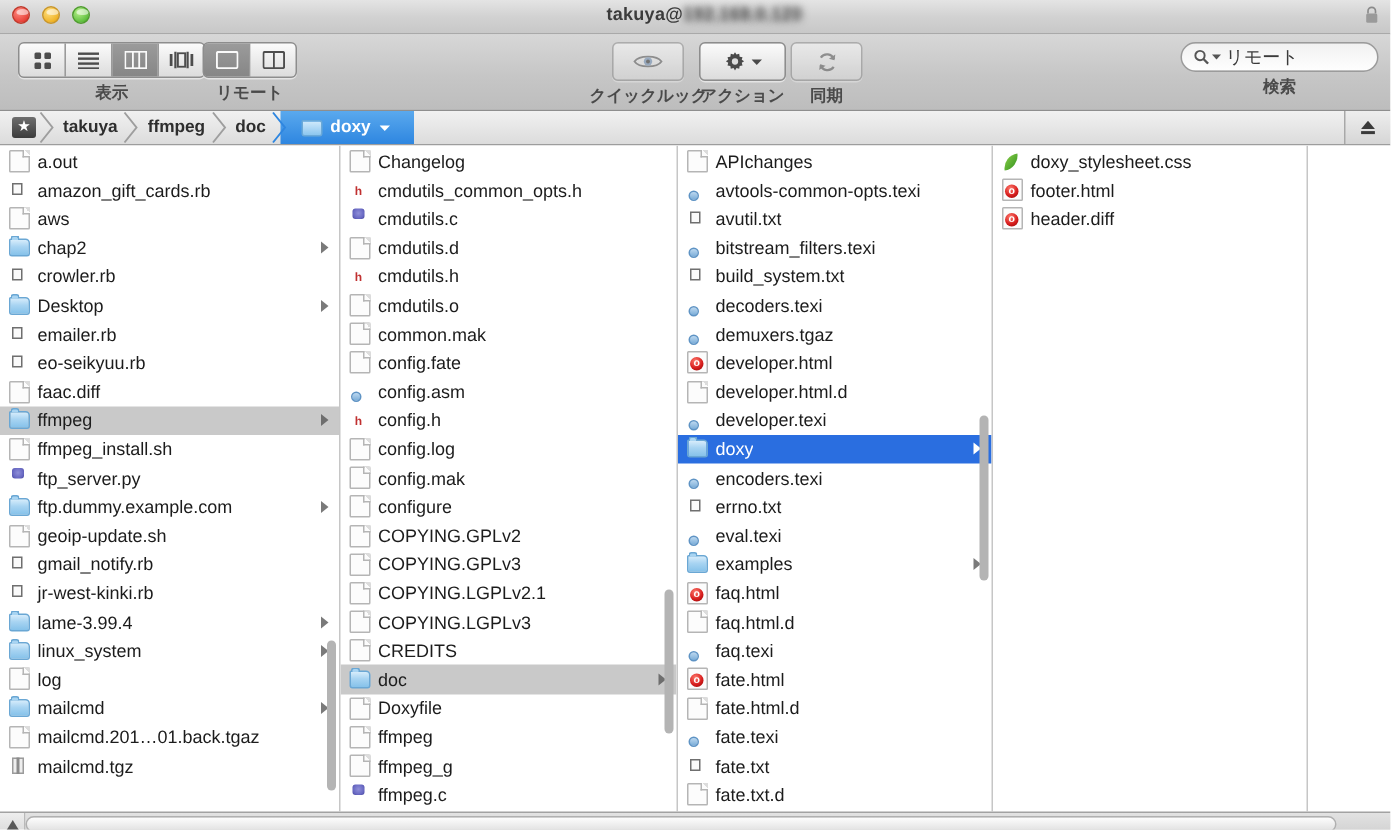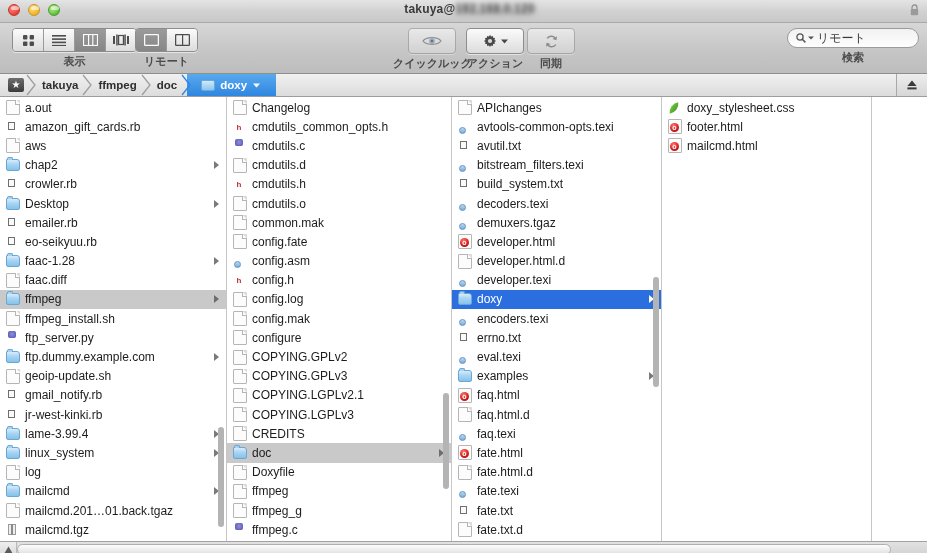--- a/index.html
+++ b/index.html
@@ -362,25 +362,20 @@
           </div>
           <div class="row">
             <div class="ic txt"></div>
             <span class="nm">emailer.rb</span>
           </div>
           <div class="row">
             <div class="ic txt"></div>
             <span class="nm">eo-seikyuu.rb</span>
           </div>
           <div class="row">
-            <div class="ic folder"></div>
-            <span class="nm">faac-1.28</span>
-            <div class="arrow"></div>
-          </div>
-          <div class="row">
             <div class="ic doc"></div>
             <span class="nm">faac.diff</span>
           </div>
           <div class="row sel-inactive">
             <div class="ic folder"></div>
             <span class="nm">ffmpeg</span>
             <div class="arrow"></div>
           </div>
           <div class="row">
             <div class="ic doc"></div>
@@ -645,21 +640,21 @@
           <div class="row">
             <div class="ic css"></div>
             <span class="nm">doxy_stylesheet.css</span>
           </div>
           <div class="row">
             <div class="ic html"></div>
             <span class="nm">footer.html</span>
           </div>
           <div class="row">
             <div class="ic html"></div>
-            <span class="nm">mailcmd.html</span>
+            <span class="nm">header.diff</span>
           </div>
         </div>
     </div>
     <div class="col c5">
       <div class="rows"></div>
     </div>
   </div>
 
   <div class="hscrollbar">
     <div class="hs-arrow">

